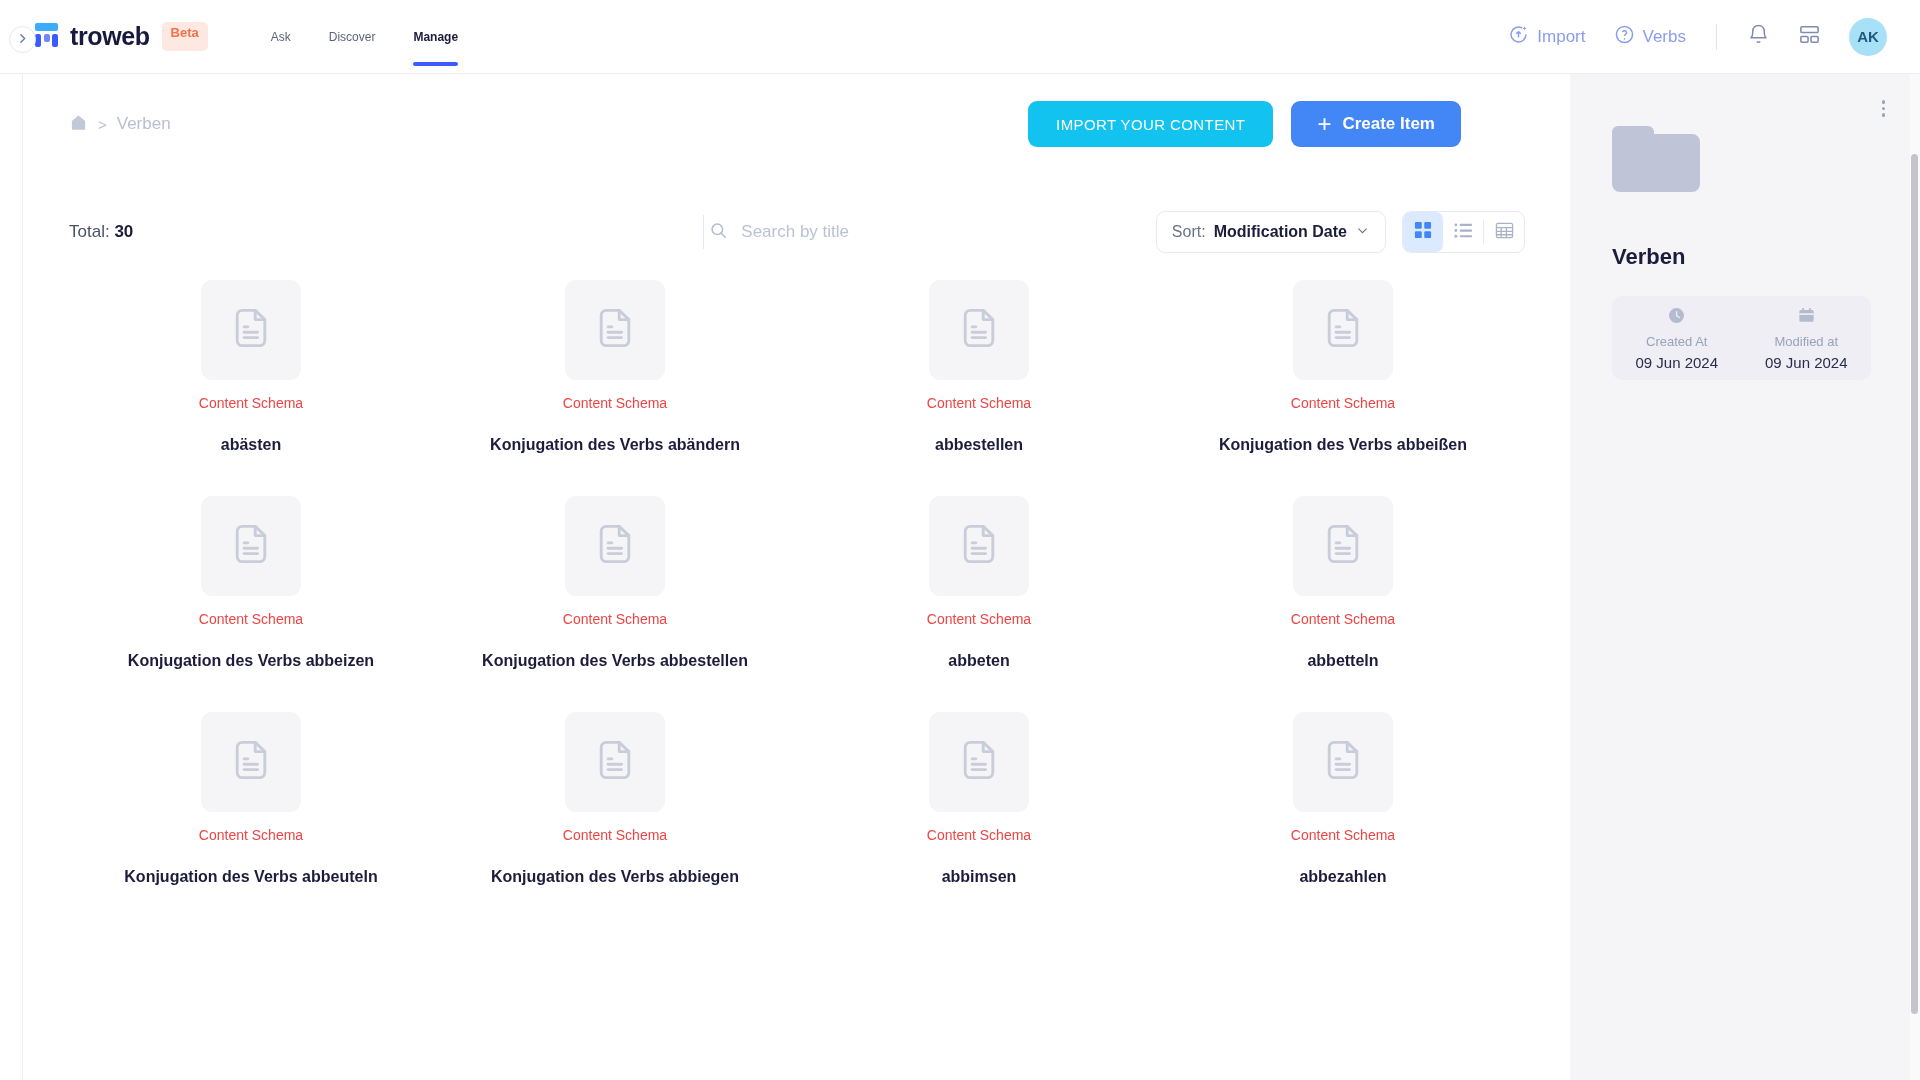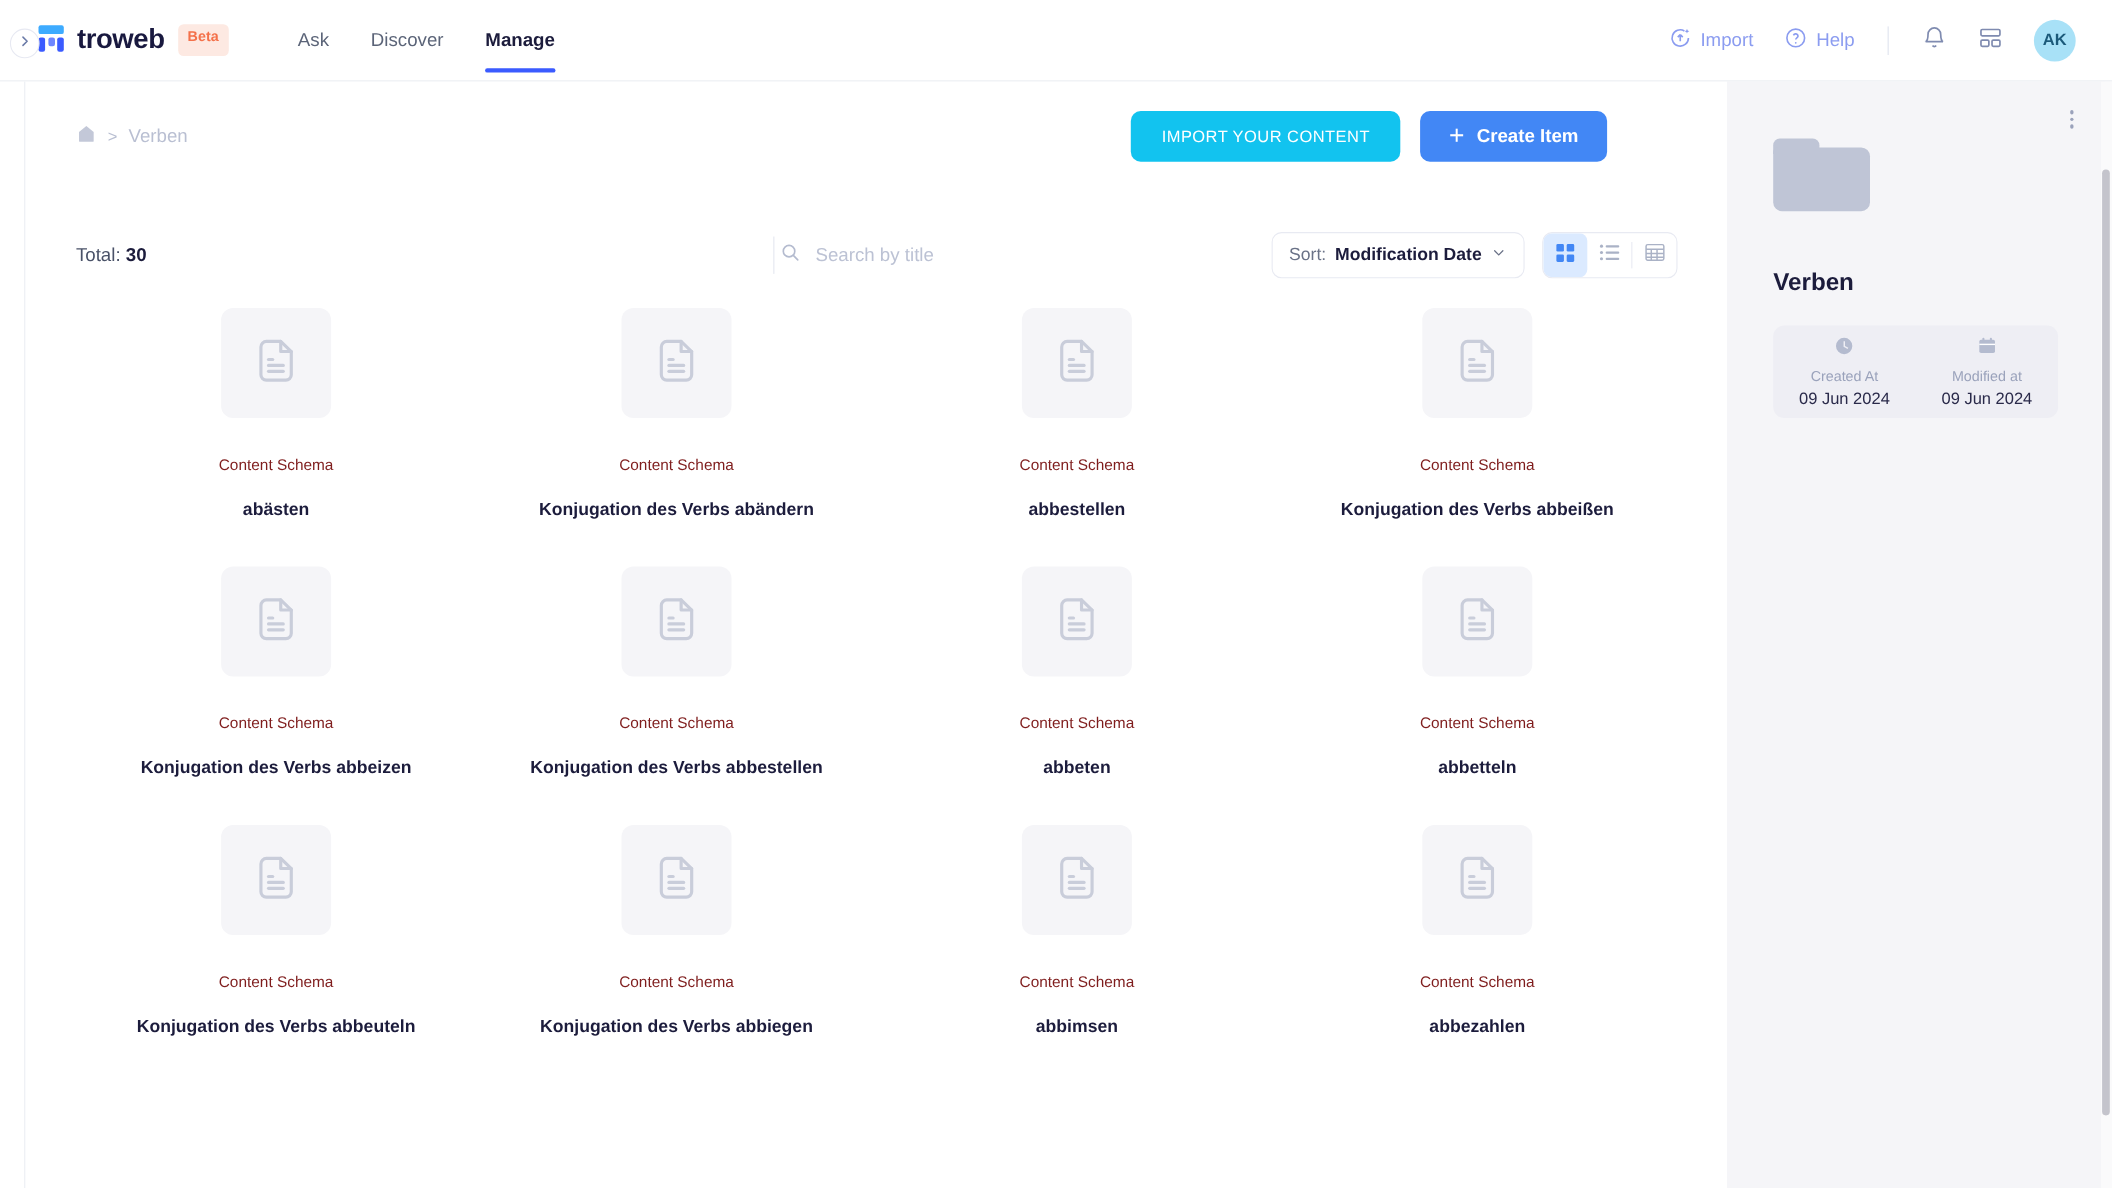--- a/index.html
+++ b/index.html
@@ -48,21 +48,21 @@
     margin-left: 12px;
     background: #fde9e2; color: #f4714a;
     font-size: 13px; font-weight: 600;
     padding: 3px 9px 4px; border-radius: 5px;
   }
   .nav { display: flex; align-items: center; margin-left: 44px; height: 74px; }
   .nav-item {
     position: relative; height: 74px;
     display: flex; align-items: center;
     padding: 0 19px;
-    font-size: 17px; color: #5b6478; cursor: pointer;
+    font-size: 12px; color: #5b6478; cursor: pointer;
   }
   .nav-item.active { color: #1c1c3c; font-weight: bold; }
   .nav-item.active::after {
     content: ""; position: absolute; left: 19px; right: 19px; bottom: 8px;
     height: 4px; background: #3b5bff; border-radius: 2px;
   }
   .header-right {
     margin-left: auto; display: flex; align-items: center;
     margin-right: 33px; gap: 0;
   }
@@ -178,21 +178,21 @@
   .card {
     display: flex; flex-direction: column; align-items: center;
     cursor: pointer;
   }
   .thumb {
     width: 100px; height: 100px;
     background: #f5f5f8; border-radius: 11px;
     display: flex; align-items: center; justify-content: center;
   }
   .card-type {
-    margin-top: 34px; font-size: 14px; color: #7f1d1d;
+    margin-top: 15px; font-size: 14px; color: #ef4444;
   }
   .card-title {
     margin-top: 24px; font-size: 16px; font-weight: bold;
     color: #1c1c3c; text-align: center; line-height: 1.2;
   }
 
   
   .right-panel {
     position: absolute; top: 74px; left: 1570px;
     width: 343px; height: 1006px;
@@ -278,21 +278,21 @@
       <span>Import</span>
     </div>
     <div class="hr-link">
       <span>
         <svg width="21" height="21" viewBox="0 0 24 24" fill="none" stroke="#8b9cf0" stroke-width="1.7">
           <circle cx="12" cy="12" r="9.2"></circle>
           <path d="M9.6 9.3a2.5 2.5 0 0 1 4.8.8c0 1.7-2.4 2.1-2.4 3.6"></path>
           <circle cx="12" cy="17" r="0.9" fill="#8b9cf0" stroke="none"></circle>
         </svg>
       </span>
-      <span>Help</span>
+      <span>Verbs</span>
     </div>
 
     <div class="hr-divider"></div>
 
     <div class="hr-icon">
       <span>
         <svg width="23" height="23" viewBox="0 0 24 24" fill="none" stroke="#7f8bb0" stroke-width="1.6">
           <path d="M18 8.5a6 6 0 1 0-12 0c0 6-2.2 7-2.2 7h16.4S18 14.5 18 8.5z"></path>
           <path d="M10.3 19.2a2 2 0 0 0 3.4 0"></path>
         </svg>

